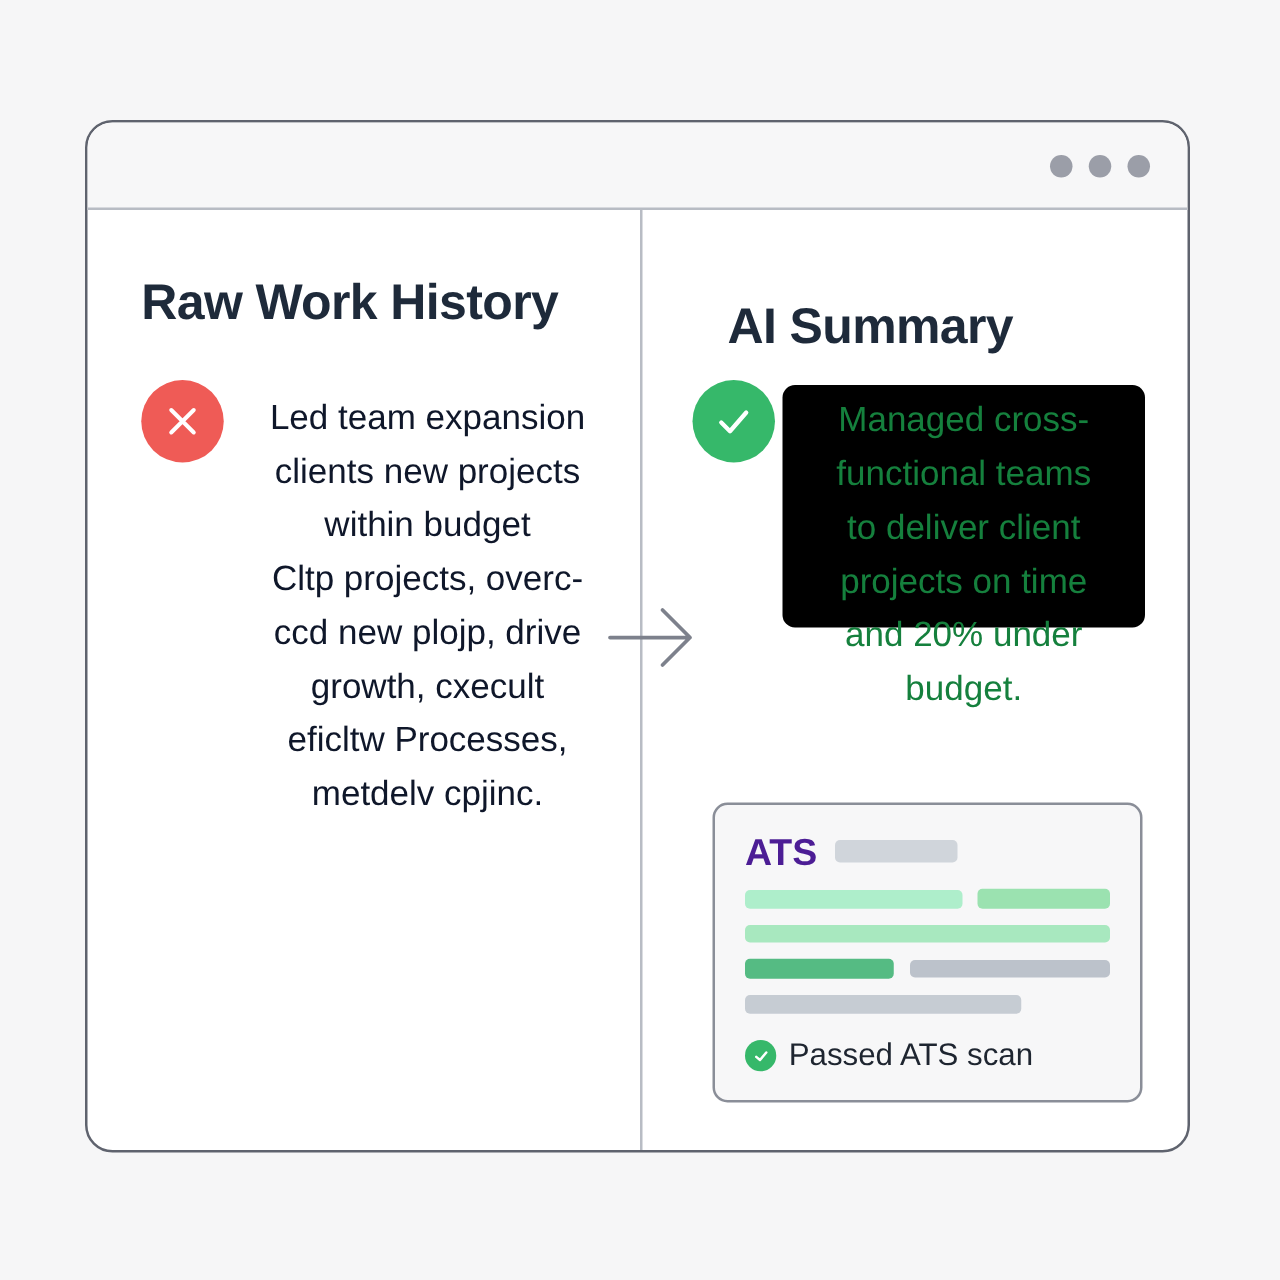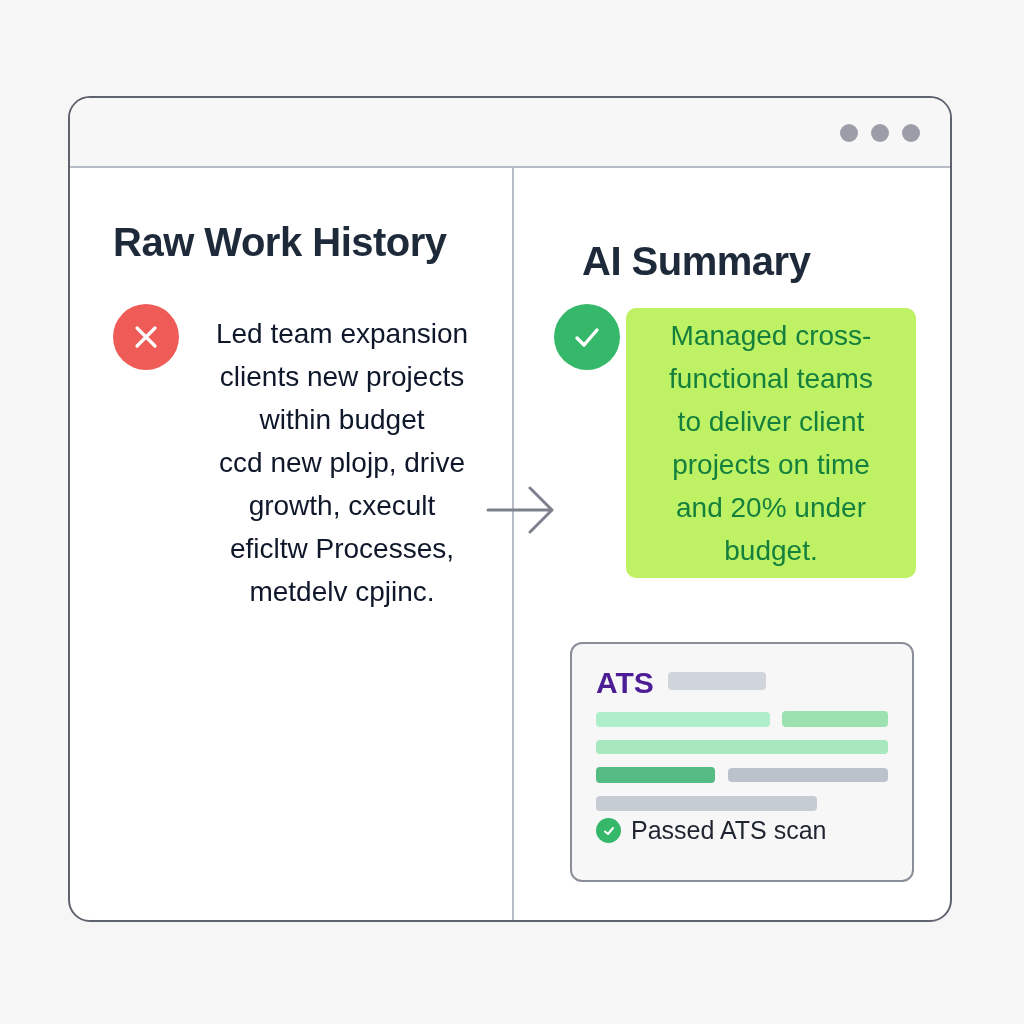--- a/index.html
+++ b/index.html
@@ -59,22 +59,22 @@
     }
     .raw-text div { white-space: nowrap; }
 
     .arrow {
       position: absolute; left: 416px; top: 386px;
       width: 72px; height: 52px;
     }
 
     .summary-box {
       position: absolute; left: 556px; top: 210px;
-      width: 290px; height: 270px;
-      background: #bef264;
+      width: 290px; height: 194px;
+      background: #000000;
       border-radius: 10px;
       box-sizing: border-box;
       padding: 6px 12px;
     }
     .summary-text {
       font-size: 28px; line-height: 43px;
       color: #15803d;
     }
     .summary-text div { white-space: nowrap; }
 
@@ -85,21 +85,21 @@
       border-radius: 12px;
       background: #f7f7f8;
       box-sizing: border-box;
     }
     .ats-title {
       position: absolute; left: 24px; top: 22px;
       font-size: 30px; font-weight: 700; color: #4c1d95;
     }
     .bar { position: absolute; height: 14px; border-radius: 4px; }
     .ats-status {
-      position: absolute; left: 24px; top: 172px;
+      position: absolute; left: 24px; top: 186px;
       display: flex; align-items: center; gap: 10px;
     }
     .status-icon {
       width: 25px; height: 25px; border-radius: 50%;
       background: #36b86a;
       display: flex; align-items: center; justify-content: center;
     }
     .status-text { font-size: 25px; color: #1e2530; }
   </style>
 </head>
@@ -121,20 +121,21 @@
   <div class="icon-circle icon-x">
     <svg width="28" height="28" viewBox="0 0 28 28">
       <path d="M5 5 L23 23 M23 5 L5 23" stroke="#ffffff" stroke-width="3.2" stroke-linecap="round"></path>
     </svg>
   </div>
 
   <div class="raw-text">
     <div>Led team expansion</div>
     <div>clients new projects</div>
     <div>within budget</div>
+    <div>Cltp projects, overc-</div>
     <div>ccd new plojp, drive</div>
     <div>growth, cxecult</div>
     <div>eficltw Processes,</div>
     <div>metdelv cpjinc.</div>
   </div>
 
   <svg class="arrow" viewBox="0 0 72 52">
     <path d="M2 26 L66 26 M44 4 L66 26 L44 48" stroke="#7d818c" stroke-width="3" fill="none" stroke-linecap="round" stroke-linejoin="round"></path>
   </svg>
 

